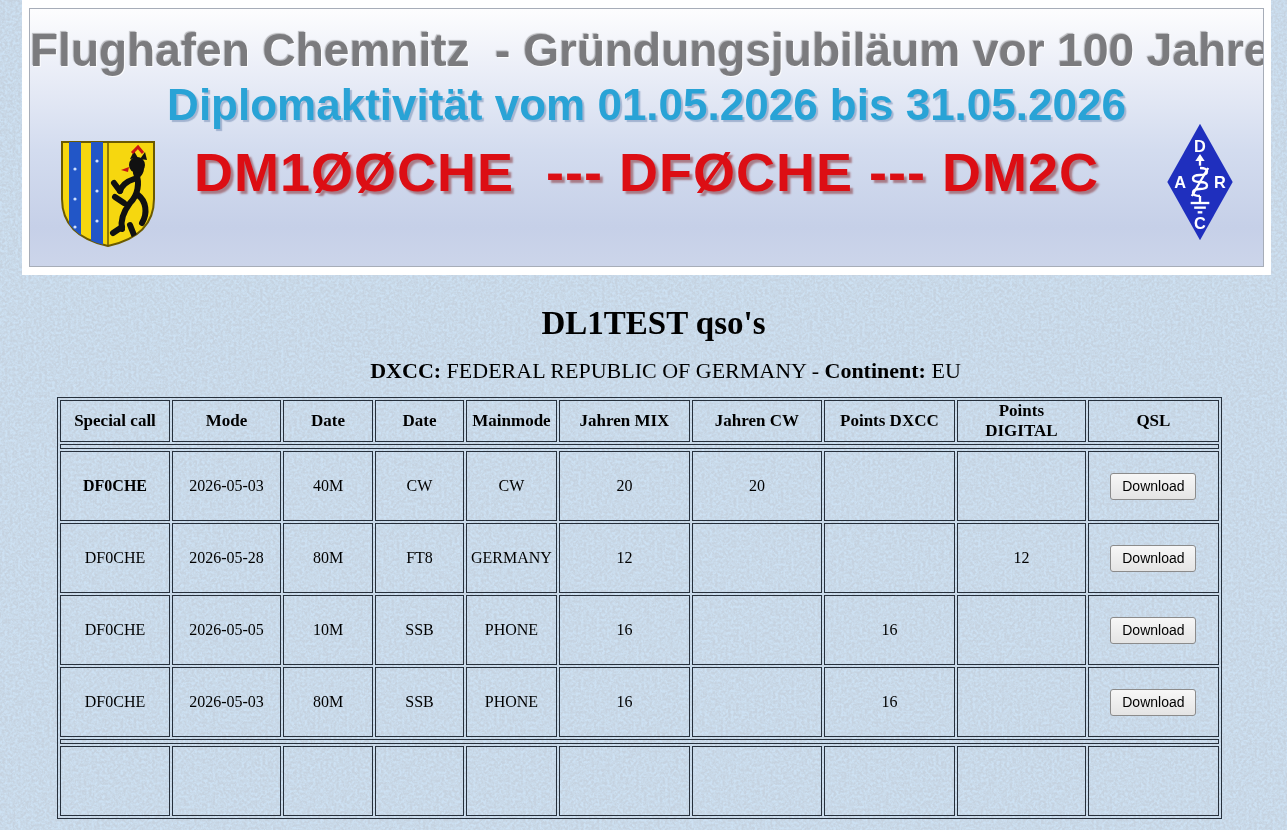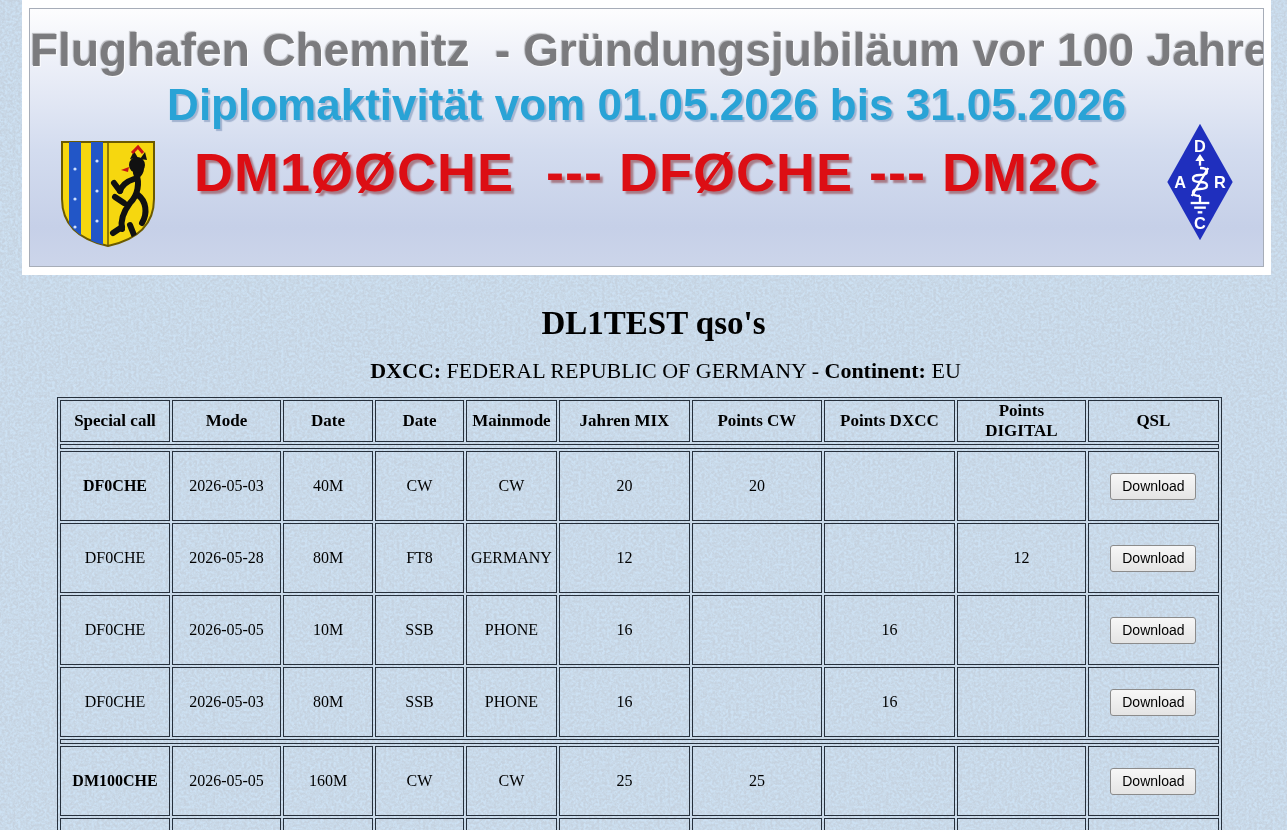--- a/index.html
+++ b/index.html
@@ -171,21 +171,21 @@
         <col style="width:131px">
     </colgroup>
     <thead>
         <tr>
           <th>Special call</th>
           <th>Mode</th>
           <th>Date</th>
           <th>Date</th>
           <th>Mainmode</th>
           <th>Jahren MIX</th>
-          <th>Points CW</th>
+          <th>Jahren CW</th>
           <th>Points DXCC</th>
           <th>Points DIGITAL</th>
           <th>QSL</th>
         </tr>
       </thead>
     <tbody>
         <tr>
           <td colspan="10" class="spacer"></td>
         </tr>
         <tr>
@@ -233,32 +233,20 @@
           <td>16</td>
           <td></td>
           <td>16</td>
           <td></td>
           <td><button class="dl">Download</button></td>
         </tr>
         <tr>
           <td colspan="10" class="spacer"></td>
         </tr>
         <tr>
-          <td class="call-bold">DM100CHE</td>
-          <td>2026-05-05</td>
-          <td>160M</td>
-          <td>CW</td>
-          <td>CW</td>
-          <td>25</td>
-          <td>25</td>
-          <td></td>
-          <td></td>
-          <td><button class="dl">Download</button></td>
-        </tr>
-        <tr>
           <td></td>
           <td></td>
           <td></td>
           <td></td>
           <td></td>
           <td></td>
           <td></td>
           <td></td>
           <td></td>
           <td></td>

